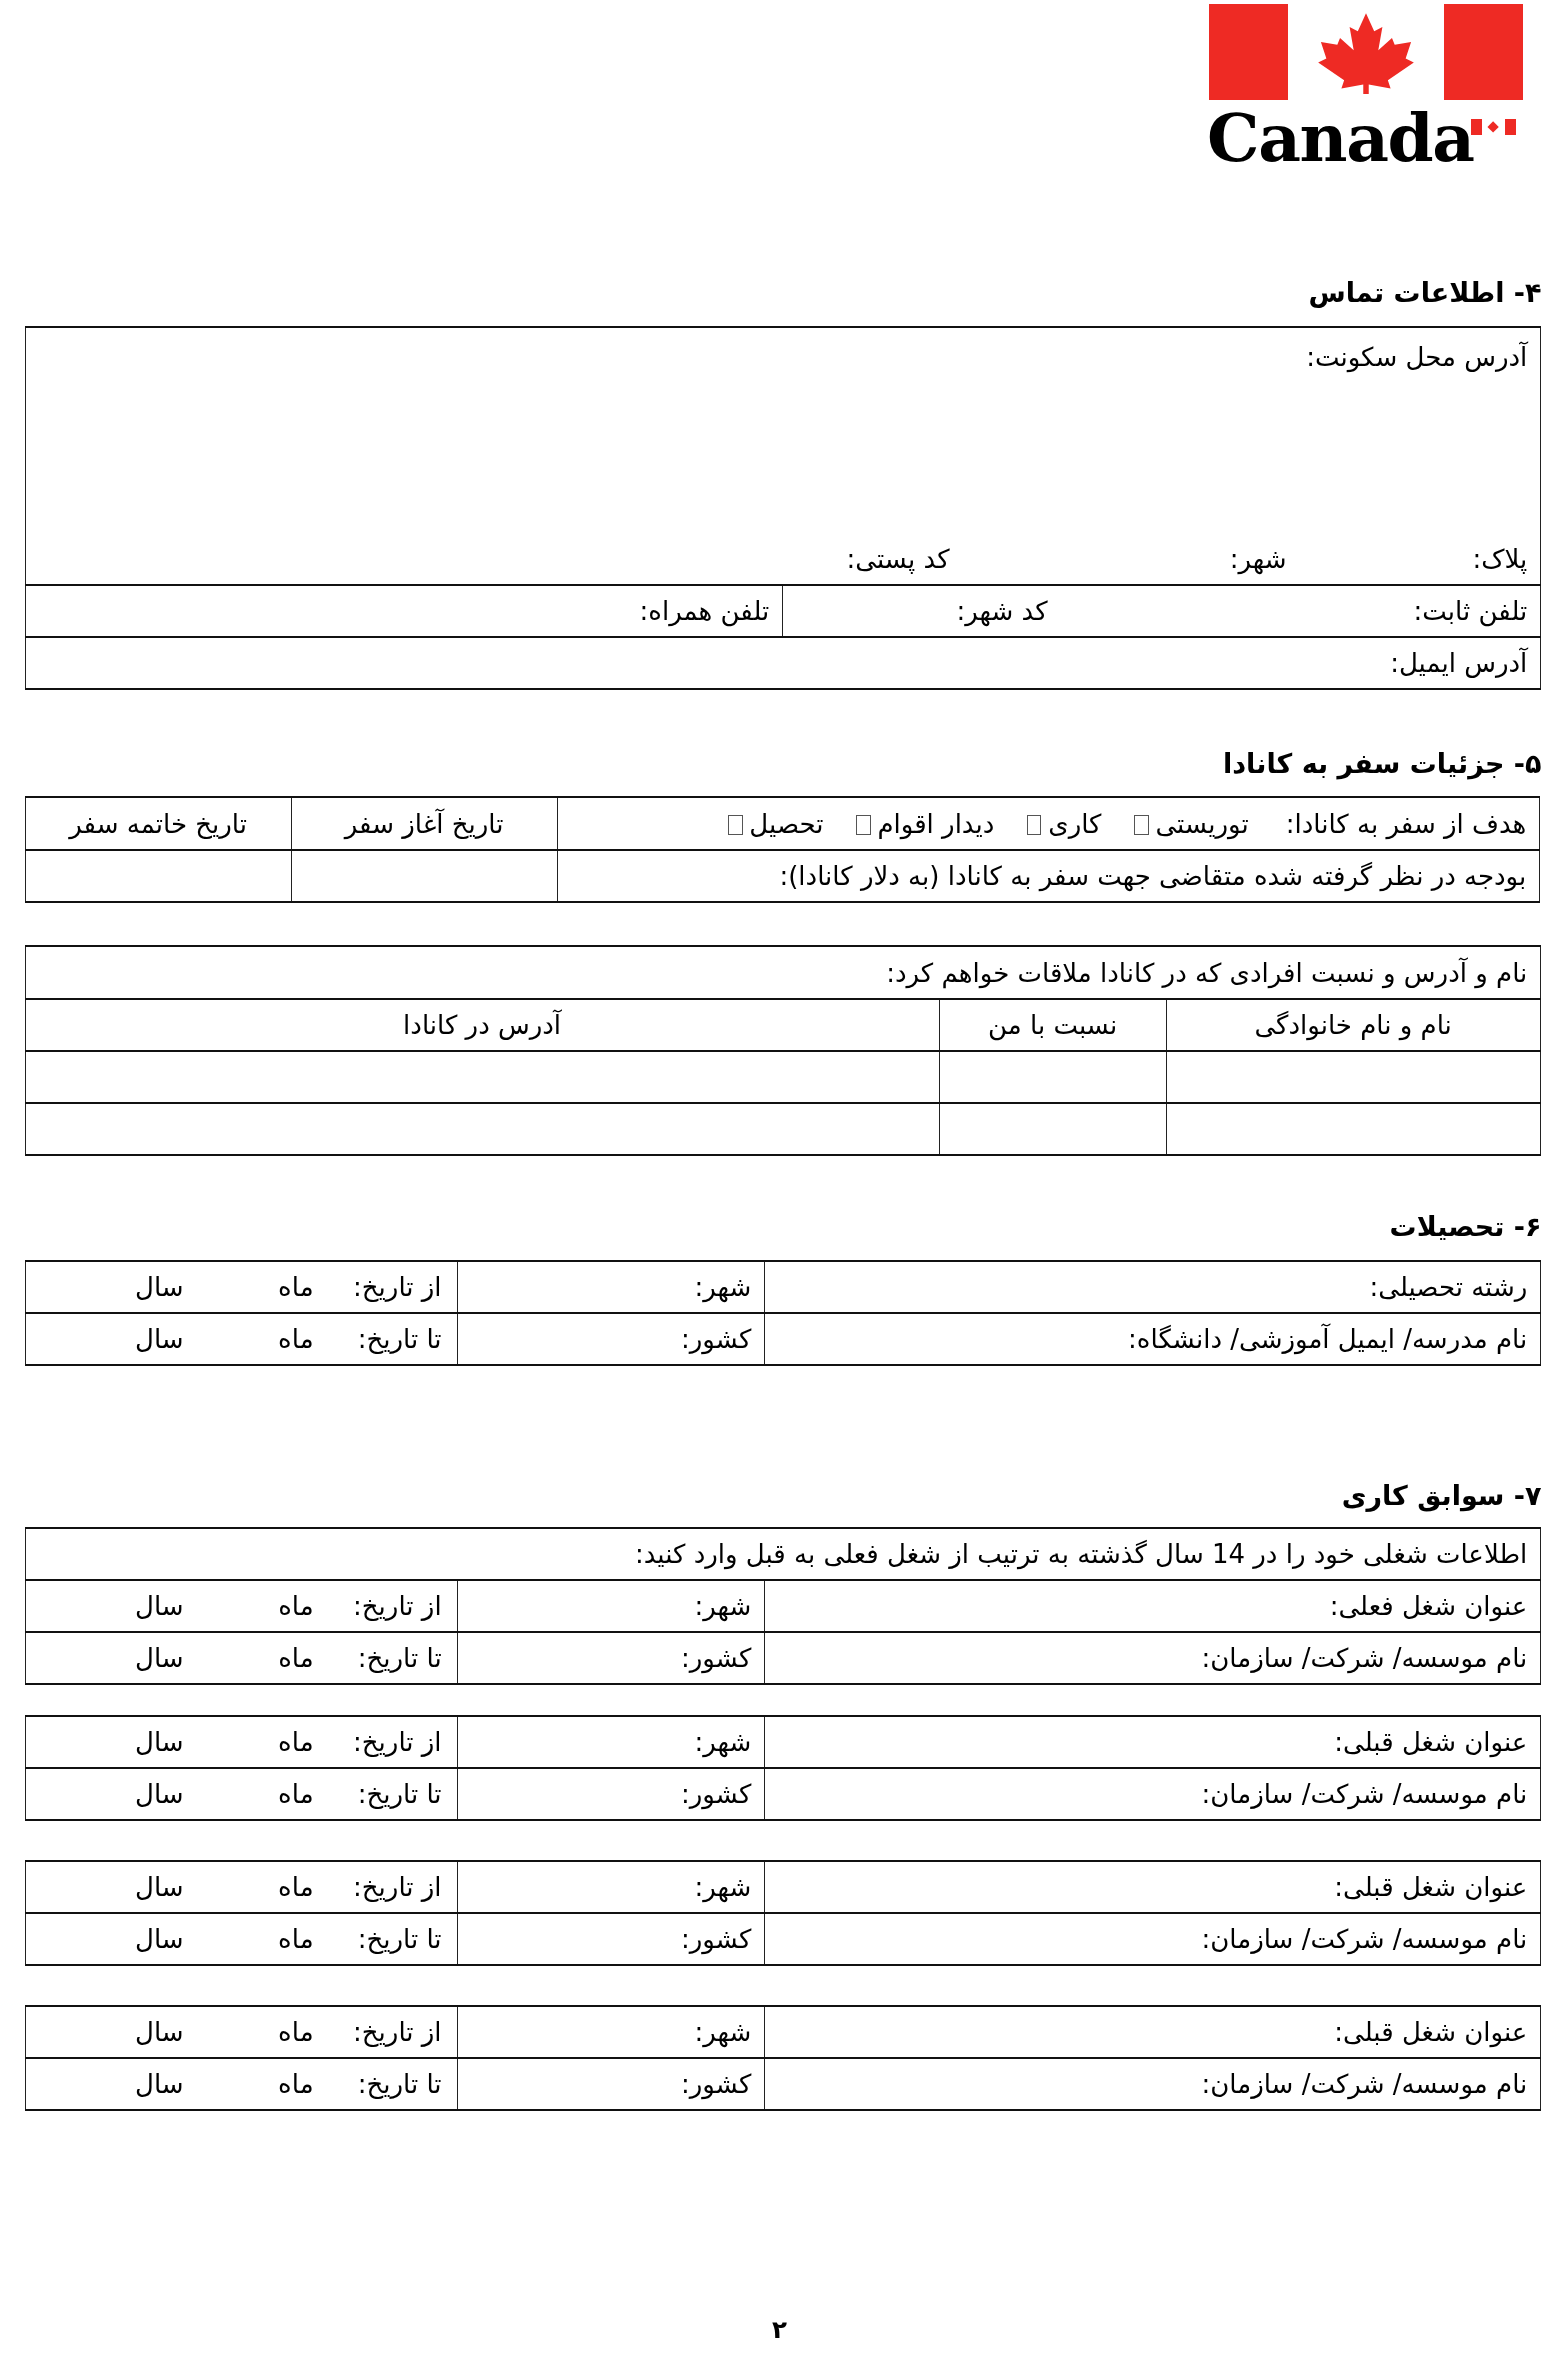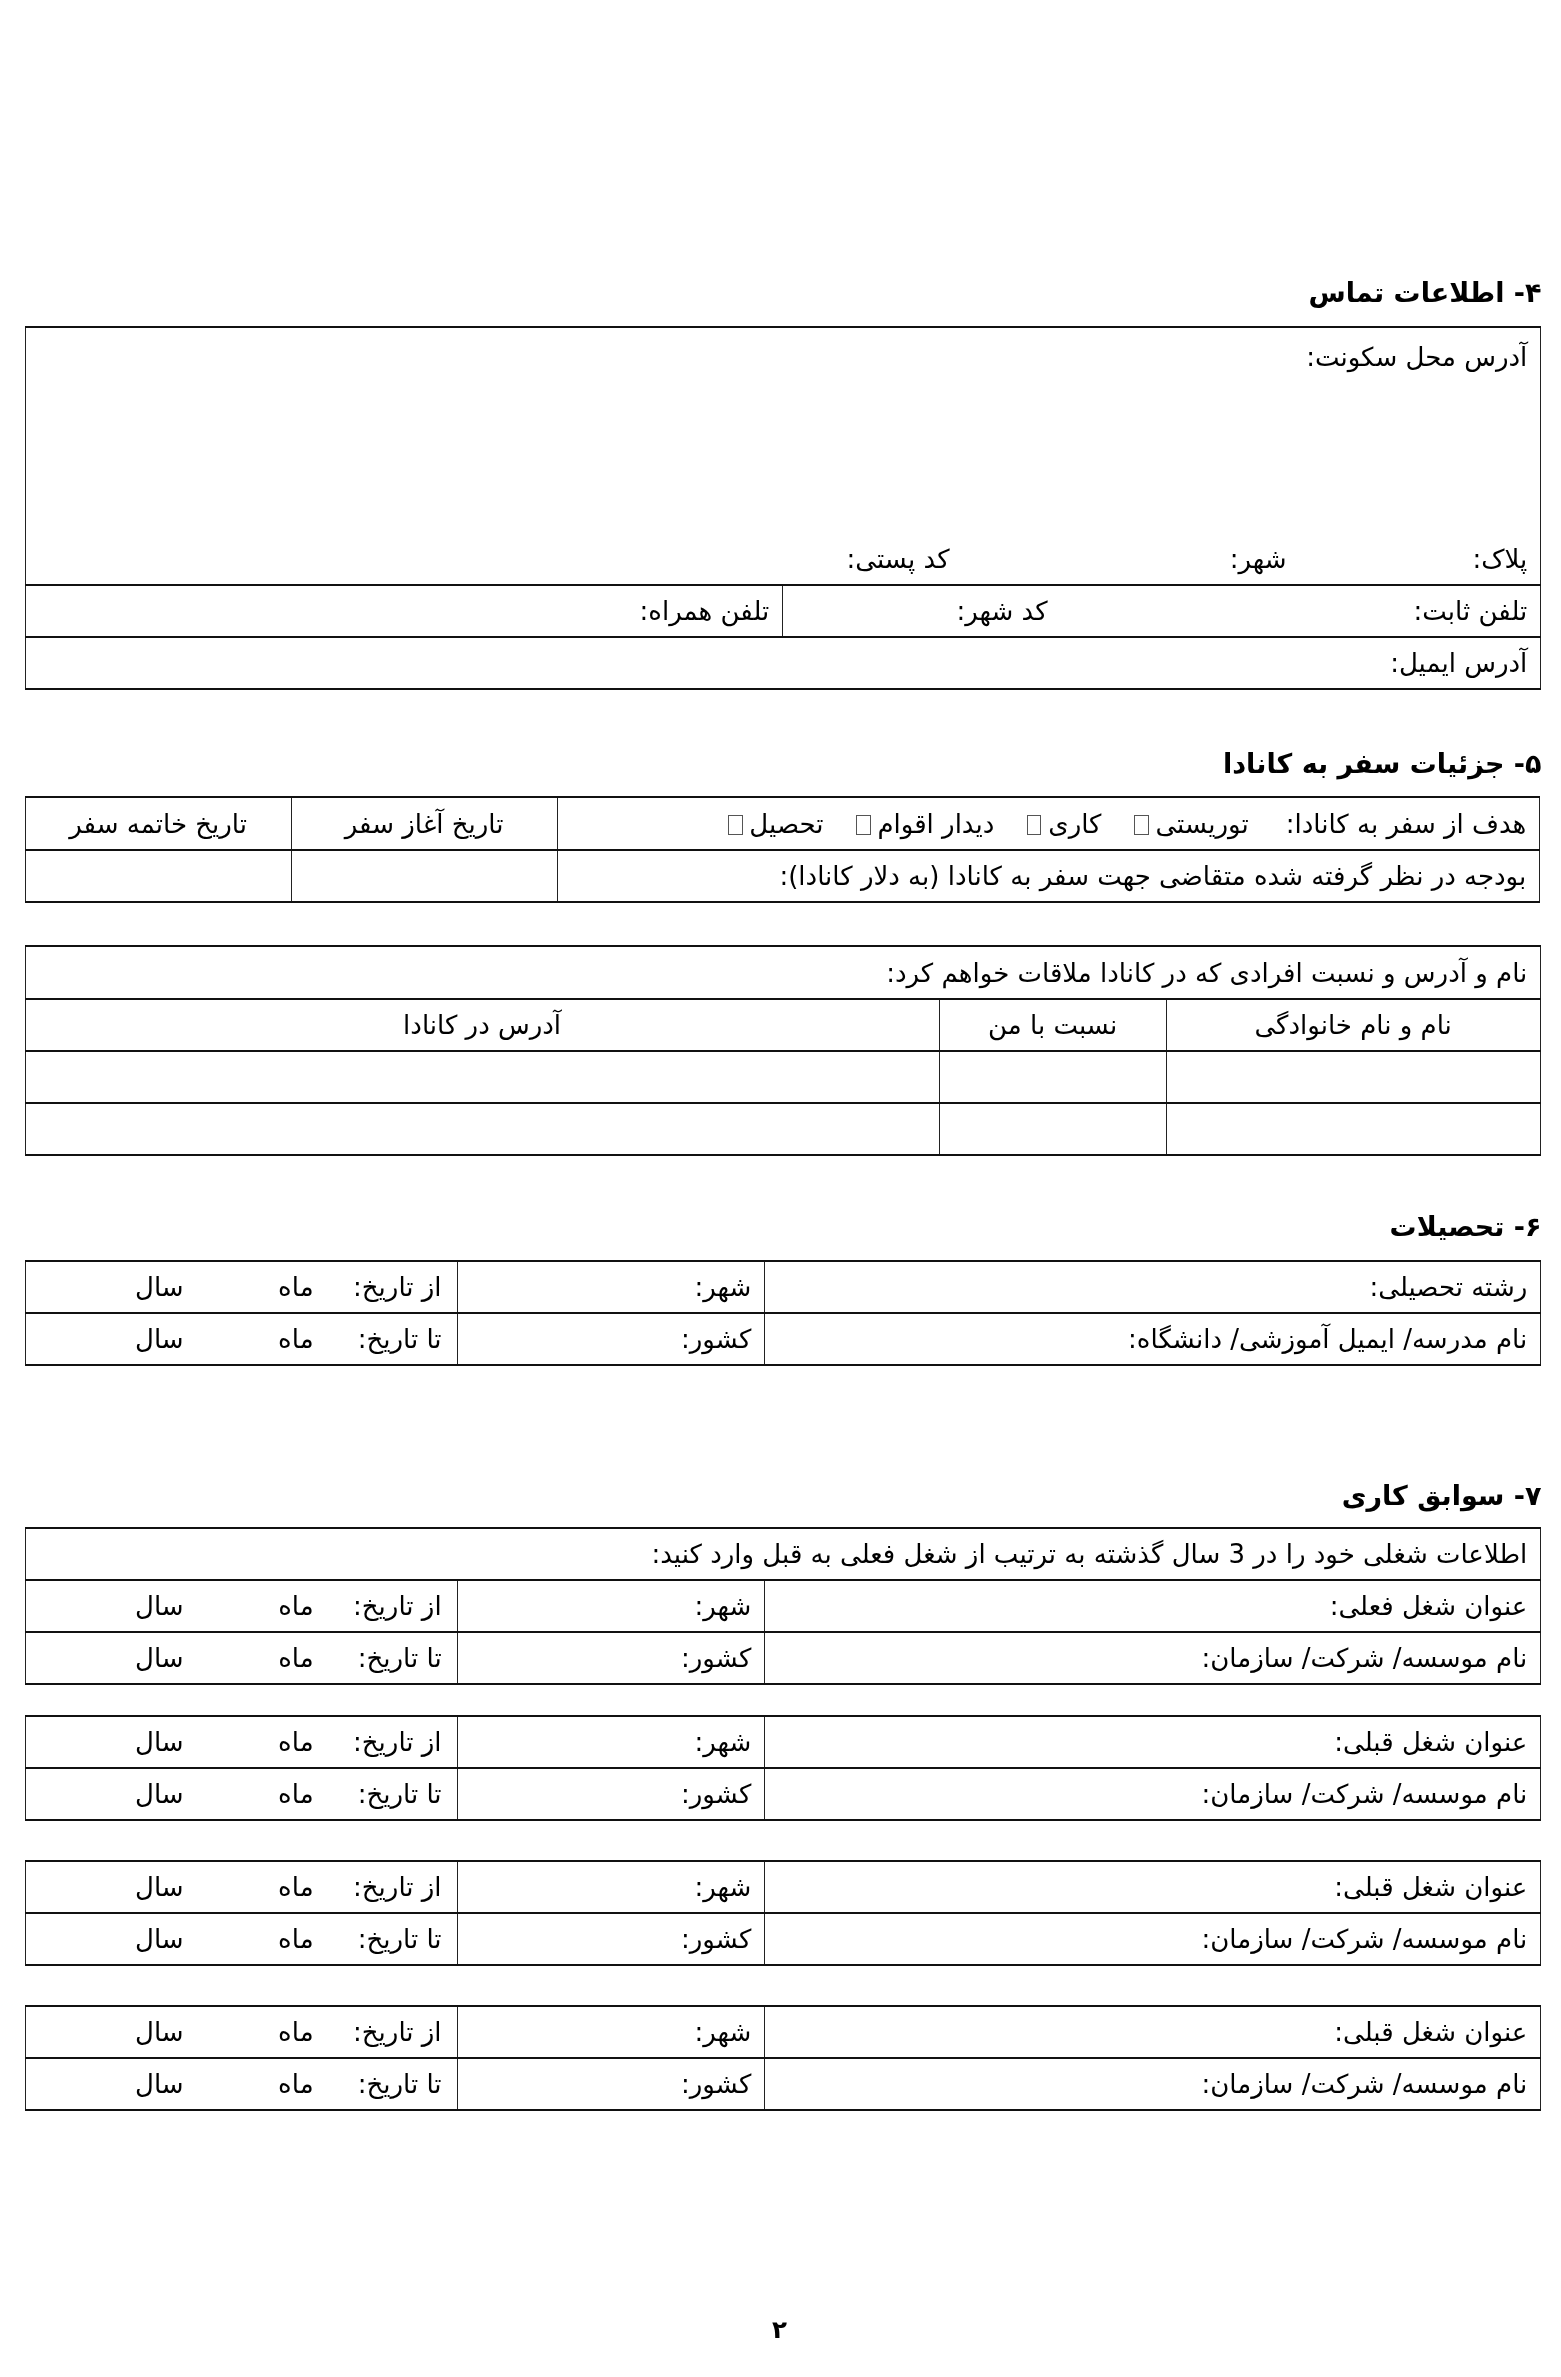--- a/index.html
+++ b/index.html
@@ -52,20 +52,35 @@
     .date-cell .d2 { position: absolute; right: 143px; top: 50%; transform: translateY(-50%); }
     .date-cell .d3 { position: absolute; right: 273px; top: 50%; transform: translateY(-50%); }
 
     .page-number { position: absolute; left: 772px; top: 2315px; font-size: 24.6px; font-weight: bold; }
   </style>
 </head>
 <body>
 
 <div class="page">
 
+  <div class="logo">
+    <div class="flag">
+      <div class="bar l"></div>
+      <svg width="126" height="82" viewBox="0 0 184 120">
+        <path fill="#ee2a24" d="M92 2 L104 28 L116 22 L110 56 L130 38 L134 48 L158 44 L150 68 L162 74 L124 100 L128 112 L96 106 L96 132 L88 132 L88 106 L56 112 L60 100 L22 74 L34 68 L26 44 L50 48 L54 38 L74 56 L68 22 L80 28 Z"></path>
+      </svg>
+      <div class="bar r"></div>
+    </div>
+    <div class="wordmark">Canada</div>
+    <div class="mini-flag">
+        <i class="a"></i>
+        <b></b>
+        <i class="b"></i>
+      </div>
+  </div>
 
   <div class="section-title" style="top:279px;">۴- اطلاعات تماس</div>
   <table class="tbl" style="top:326px;">
     <colgroup>
         <col style="width:758px">
         <col style="width:757px">
       </colgroup>
     <tbody>
         <tr style="height:258px;">
       <td colspan="2" style="vertical-align:top; position:relative;">
@@ -176,21 +191,21 @@
   <div class="section-title" style="top:1482px;">۷- سوابق کاری</div>
 
   <table class="tbl" style="top:1527px;">
     <colgroup>
         <col style="width:776px">
         <col style="width:307px">
         <col style="width:432px">
       </colgroup>
     <tbody>
         <tr style="height:52px;">
-      <td colspan="3">اطلاعات شغلی خود را در 3 سال گذشته به ترتیب از شغل فعلی به قبل وارد کنید:</td>
+      <td colspan="3">اطلاعات شغلی خود را در 14 سال گذشته به ترتیب از شغل فعلی به قبل وارد کنید:</td>
     </tr>
     <tr style="height:52px;">
       <td><span>عنوان شغل فعلی:</span></td>
       <td><span>شهر:</span></td>
       <td class="date-cell">
         <span class="d1">از  تاریخ:</span>
         <span class="d2">ماه</span>
         <span class="d3">سال</span>
       </td>
     </tr>

